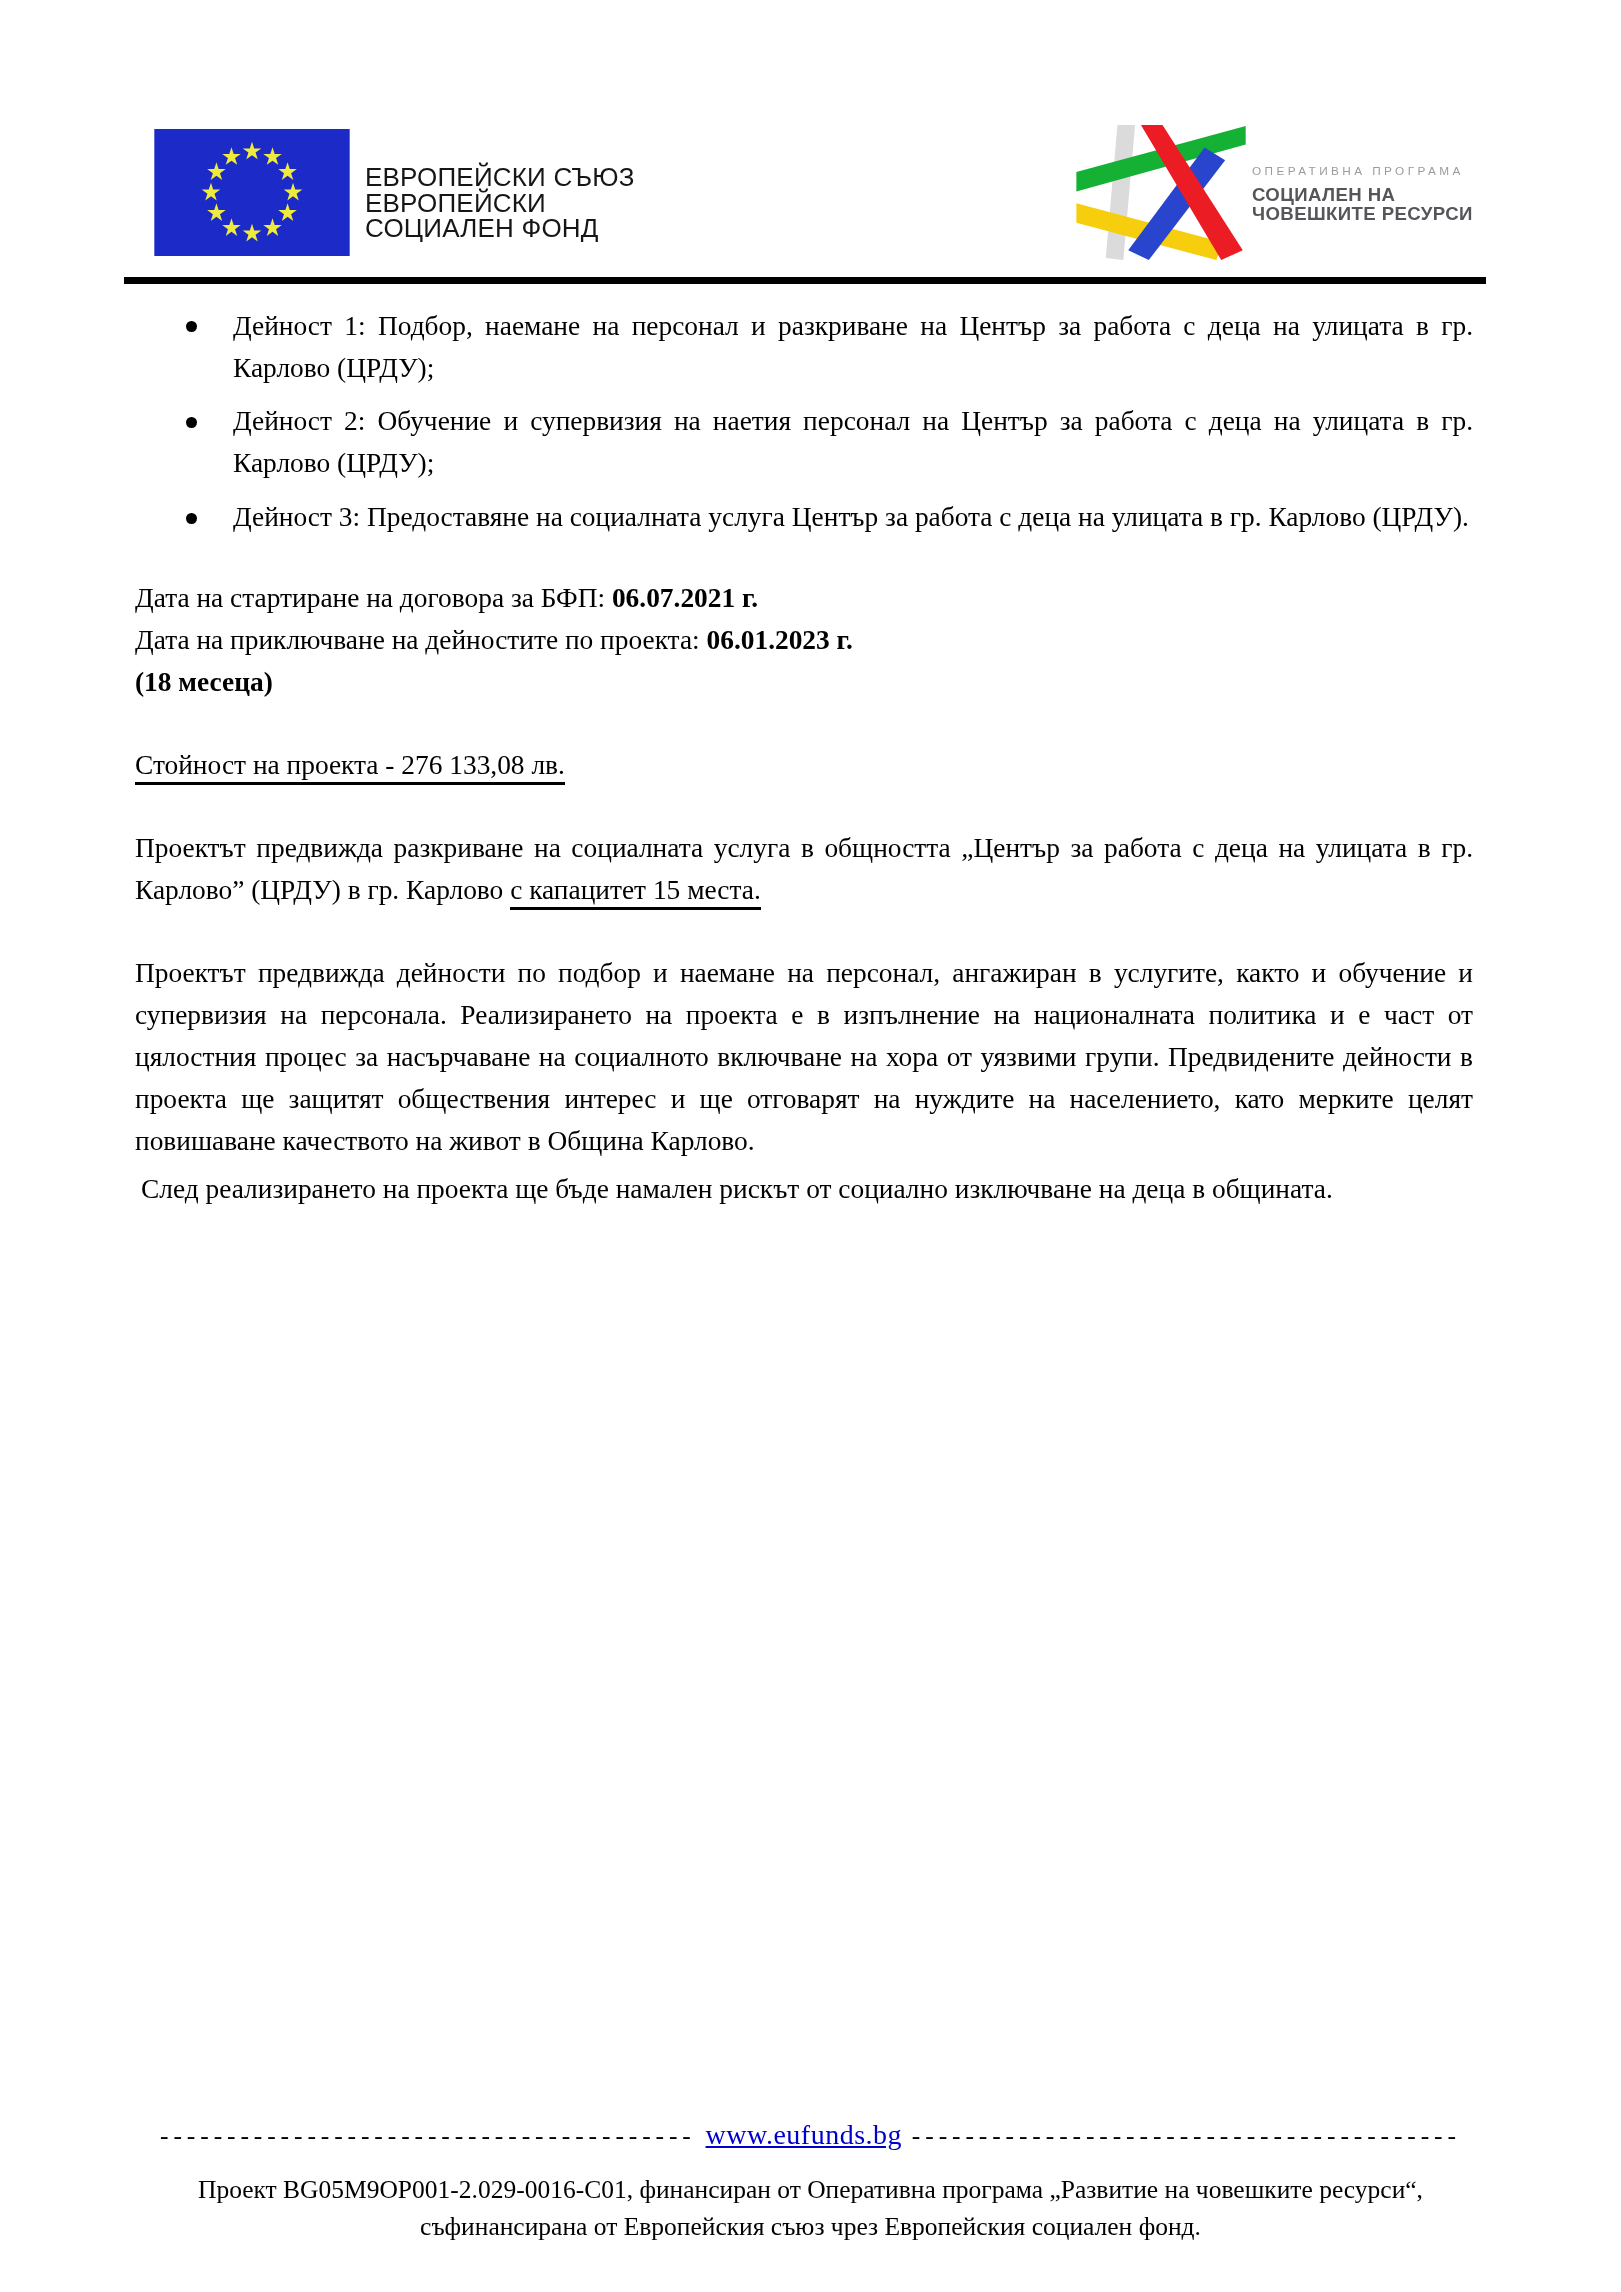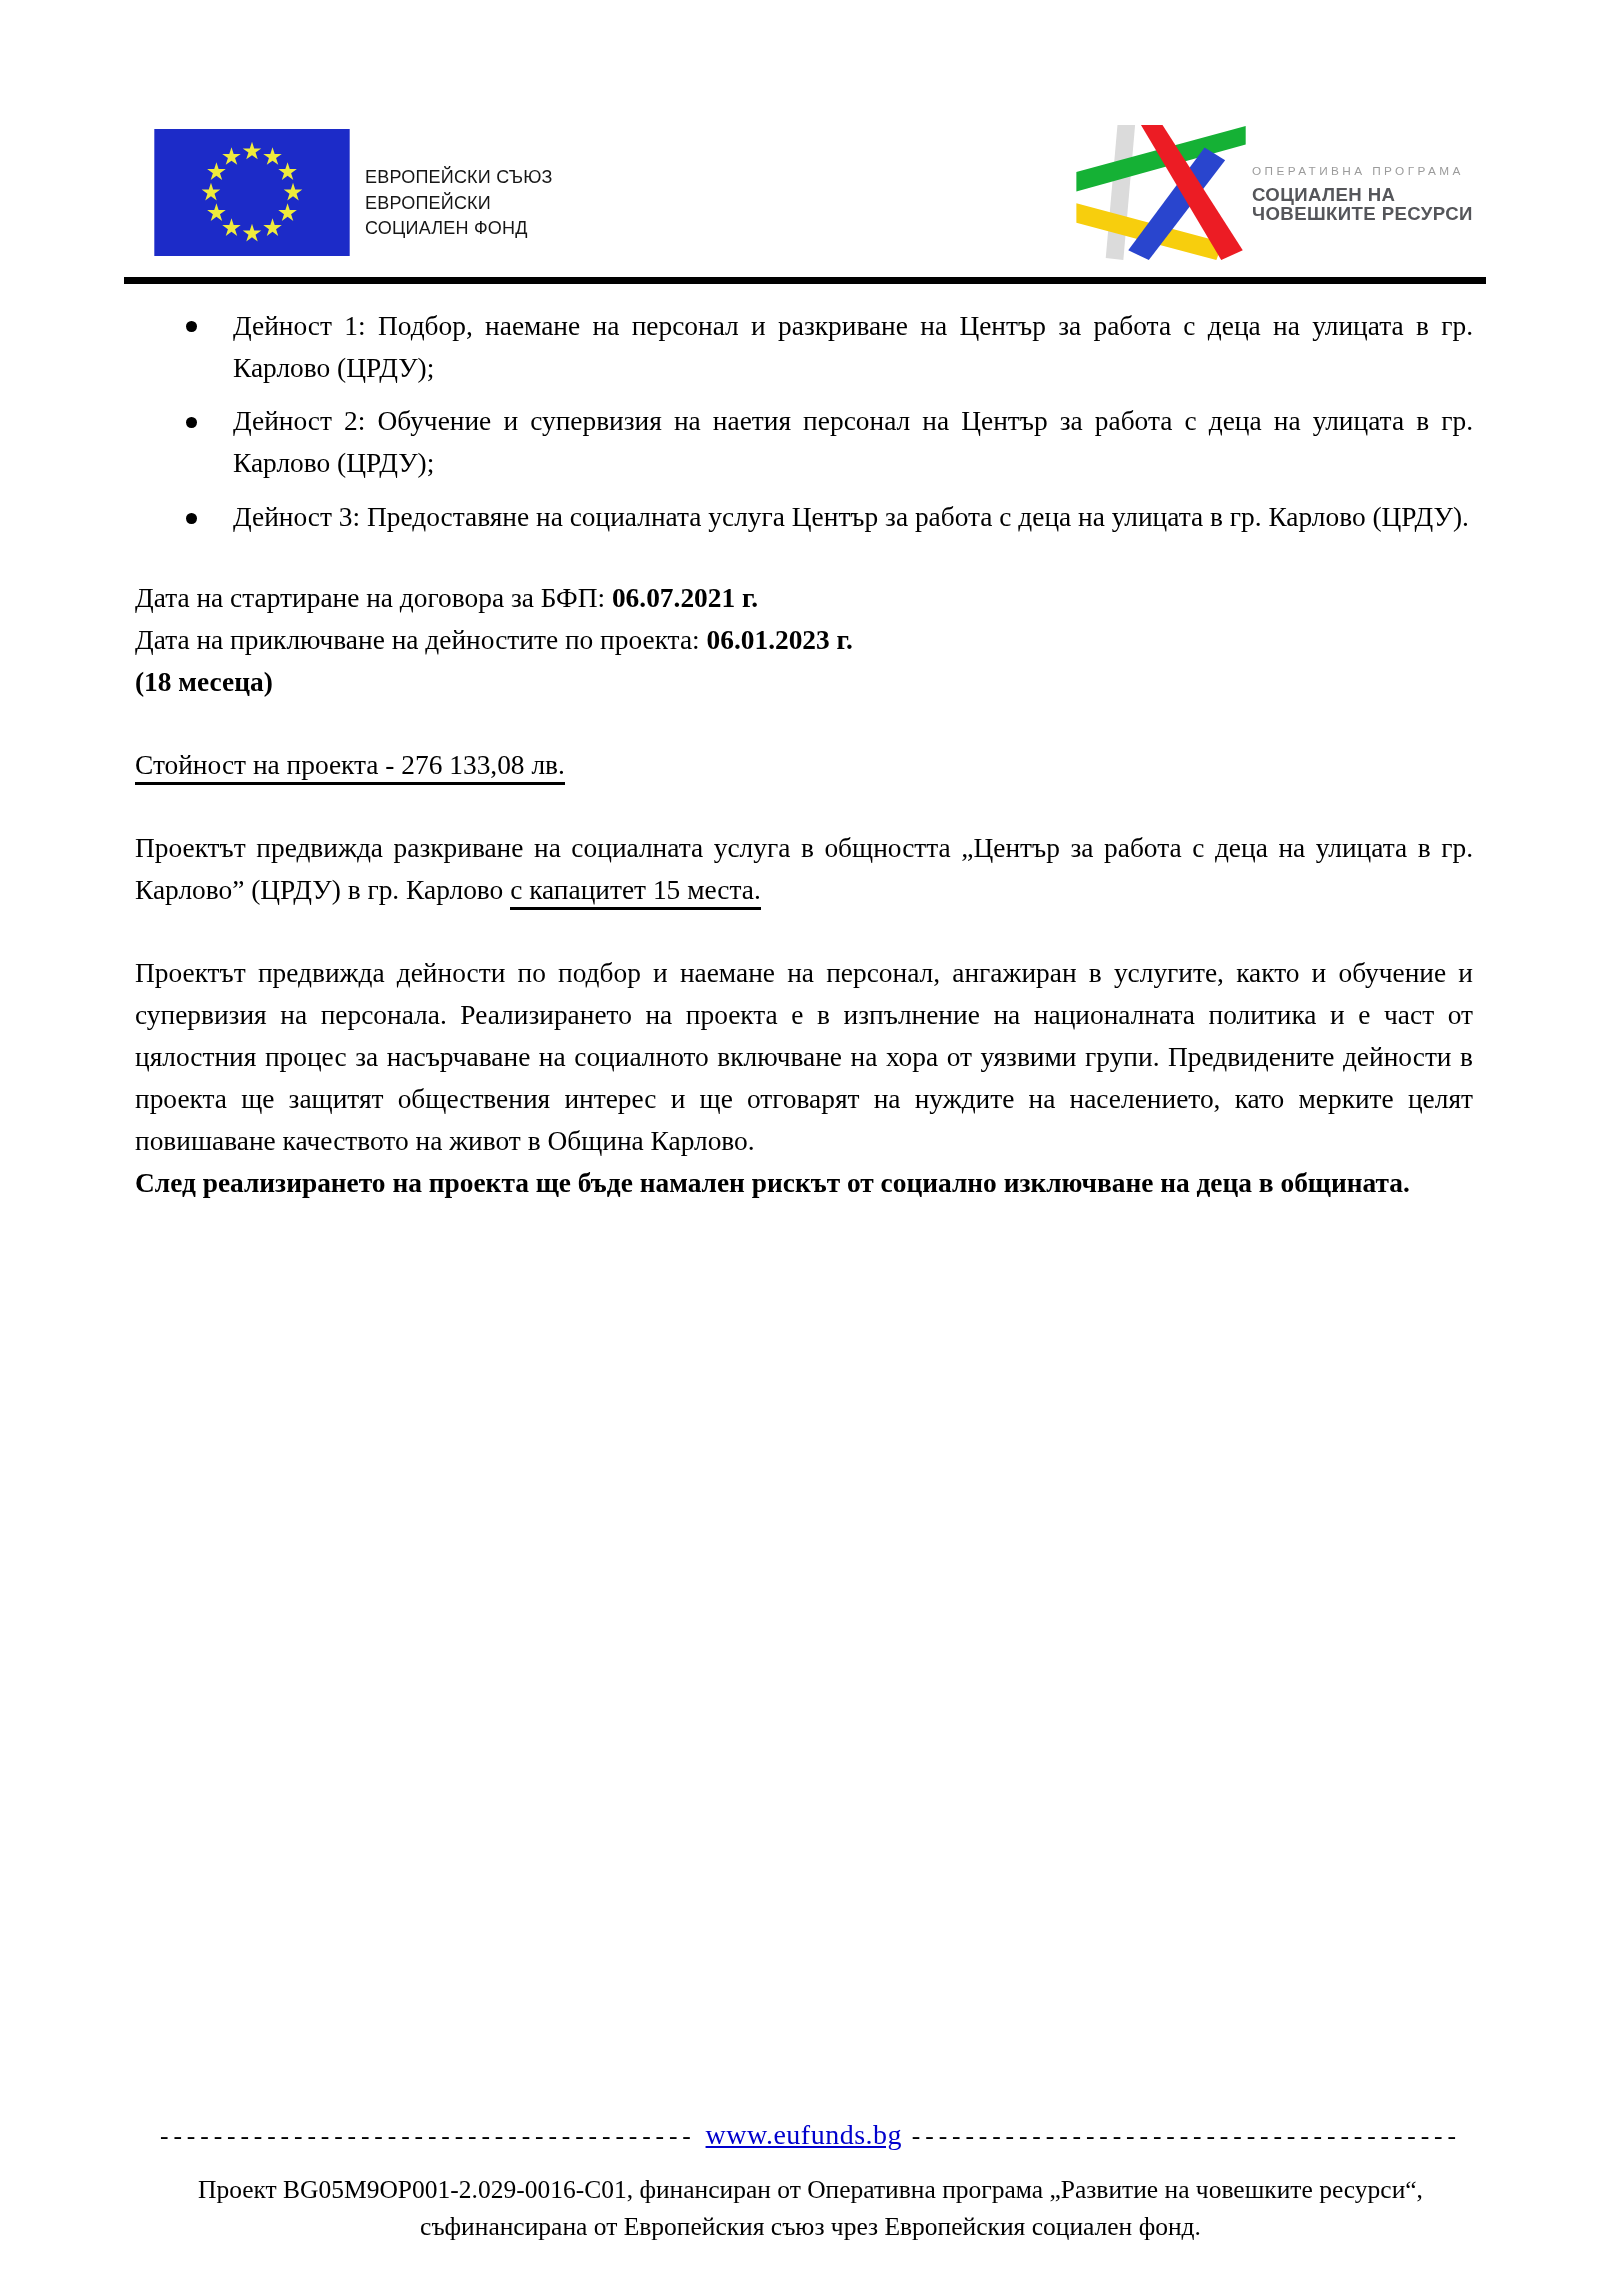--- a/index.html
+++ b/index.html
@@ -6,41 +6,41 @@
   .page {
     position:relative; width:1621px; height:2293px; margin:0 auto;
     background:#ffffff; overflow:hidden; color:#000;
     font-family:"Liberation Serif","DejaVu Serif",serif;
   }
   
   .eu-flag { position:absolute; left:154px; top:129px; width:196px; height:127px; }
   .eu-text {
     position:absolute; left:365px; top:165px;
     font-family:"Liberation Sans","DejaVu Sans",sans-serif;
-    font-size:18px; line-height:25.5px; color:#161616; letter-spacing:0.2px;
+    font-size:26px; line-height:25.5px; color:#161616; letter-spacing:0.2px;
   }
   .op-logo { position:absolute; left:1076px; top:123px; width:173px; height:139px; }
   .op-text { position:absolute; left:1252px; top:164px; font-family:"Liberation Sans","DejaVu Sans",sans-serif; }
   .op-kicker { font-size:11.8px; letter-spacing:3.4px; color:#9B9B9B; margin-bottom:6.9px; white-space:nowrap; }
   .op-title { font-size:18.6px; font-weight:bold; color:#55565A; line-height:19.6px; letter-spacing:0.4px; white-space:nowrap; }
   .rule { position:absolute; left:124px; top:277px; width:1362px; height:6.9px; background:#000; }
   
   .content {
     position:absolute; left:0; top:291px; width:1609px; box-sizing:border-box;
     padding:0 136px 0 135px; font-size:27.4px; line-height:42px; text-align:justify;
   }
   ul.activities { list-style:none; margin:13.7px 0 0 0; padding:0; }
   ul.activities li { position:relative; padding-left:98px; margin-bottom:11.8px; }
   .bullet-dot { position:absolute; left:51px; top:16.7px; width:10.8px; height:10.8px; border-radius:50%; background:#000; }
   .dates { margin-top:39px; }
   .value-line { margin-top:41px; }
   .bold { font-weight:bold; }
   .bold-underline { font-weight:normal; border-bottom:3.9px solid #000; padding-bottom:2px; }
   .content p { margin:41px 0 0 0; }
-  .content p.result { margin:0; font-weight:bold; }
+  .content p.result { margin:6px; font-weight:normal; }
   
   .footer { position:absolute; left:0; top:2119px; width:1621px; text-align:center; }
   .footer-rule { font-size:25.5px; letter-spacing:4.9px; white-space:nowrap; color:#000; }
   .footer-link { font-size:28px; letter-spacing:0.5px; color:#0000CC; text-decoration:underline; padding:0 9.8px; }
   .footer-note {
     margin:19.6px auto 0; width:1264px; 
     font-size:25.5px; line-height:37px; text-align:center;
   }
 </style>
 </head>

